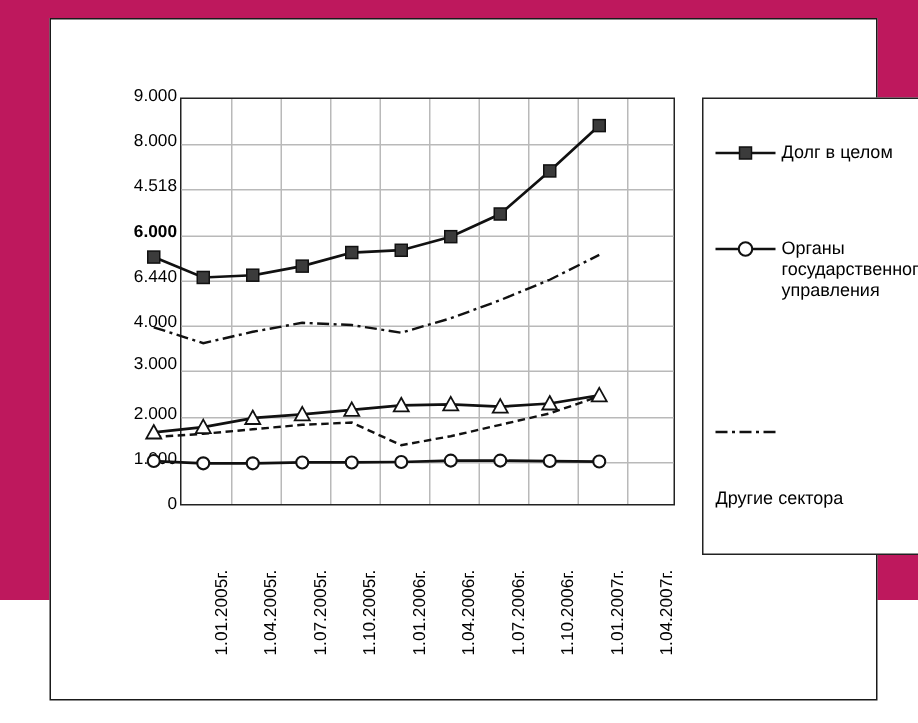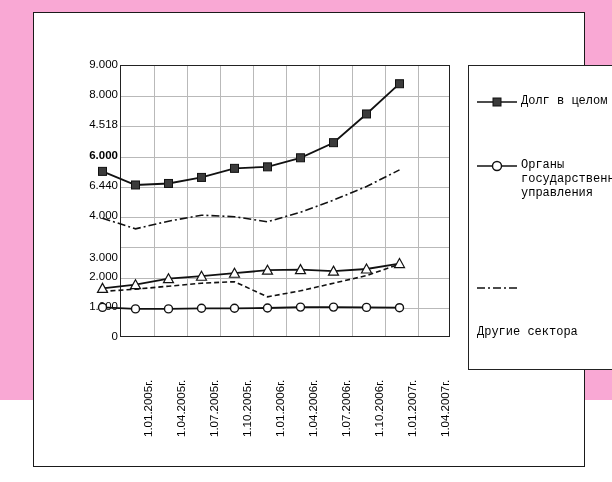--- a/index.html
+++ b/index.html
@@ -6,21 +6,21 @@
   body {
     width:612px; height:482px;
     background:#ffffff;
     font-family:"Liberation Sans", sans-serif;
     color:#000;
     overflow:hidden;
     position:relative;
   }
   #page {
     position:absolute; left:0; top:0; width:612px; height:400px;
-    background:#f9a8d4;
+    background:#be185d;
   }
   
   .frame {
     position:absolute;
     left:33px; top:12px; width:552px; height:455px;
     border:1px solid #1a1a1a;
     box-sizing:border-box;
     background:#ffffff;
   }
   
@@ -61,21 +61,21 @@
   .legend {
     position:absolute;
     left:434px; top:52px; width:148px; height:305px;
     border:1px solid #222;
     box-sizing:border-box;
     background:#ffffff;
   }
   .legend-row {
     position:absolute;
     left:6px; width:138px;
-    display:flex; align-items:flex-start;font-family:Liberation Mono, monospace;
+    display:flex; align-items:flex-start;
   }
   .legend-sym {
     width:44px; height:14px; position:relative; flex:0 0 44px; margin-top:1px;
   }
   .legend-text {
     font-size:12px; line-height:14px; padding-left:2px;
   }
   svg.overlay { position:absolute; left:0; top:0; width:612px; height:482px; pointer-events:none; }
 </style>
 </head>
@@ -104,21 +104,21 @@
         <div class="gridline-v" style="left: 297px;"></div>
       </div>
 
     <div class="ylabels" id="ylabels">
         <div class="ylabel" style="top: 1px;">9.000</div>
         <div class="ylabel" style="top: 31.2222px;">8.000</div>
         <div class="ylabel" style="top: 61.4444px;">4.518</div>
         <div class="ylabel" style="top: 91.6667px; font-weight: bold;">6.000</div>
         <div class="ylabel" style="top: 121.889px;">6.440</div>
         <div class="ylabel" style="top: 152.111px;">4.000</div>
-        <div class="ylabel" style="top: 194px;">3.000</div>
+        <div class="ylabel" style="top: 180px;">3.000</div>
         <div class="ylabel" style="top: 212.556px;">2.000</div>
         <div class="ylabel" style="top: 242.778px;">1.000</div>
         <div class="ylabel" style="top: 273px;">0</div>
       </div>
 
     <div class="xlabels" id="xlabels">
         <div class="xlabel" style="left: 21.5px; top: 98px;">1.01.2005г.</div>
         <div class="xlabel" style="left: 54.5px; top: 98px;">1.04.2005г.</div>
         <div class="xlabel" style="left: 87.5px; top: 98px;">1.07.2005г.</div>
         <div class="xlabel" style="left: 120.5px; top: 98px;">1.10.2005г.</div>

